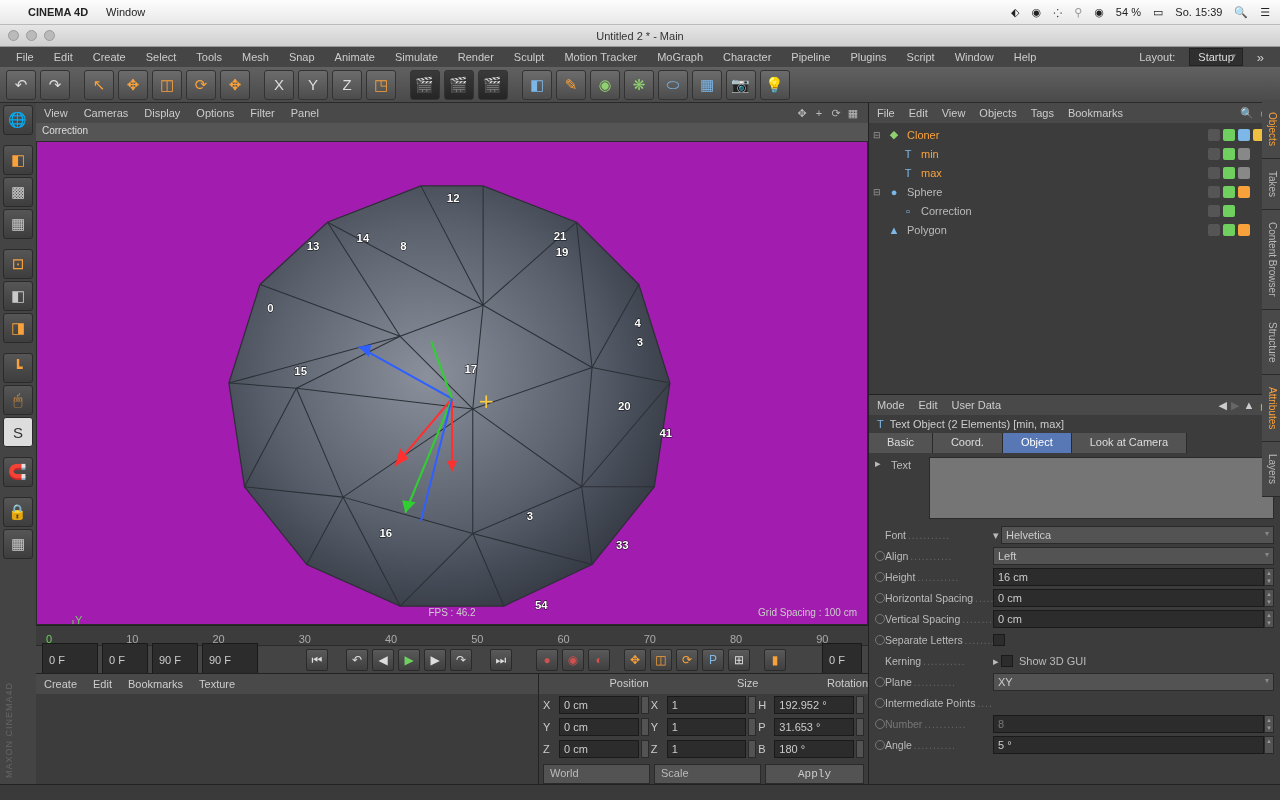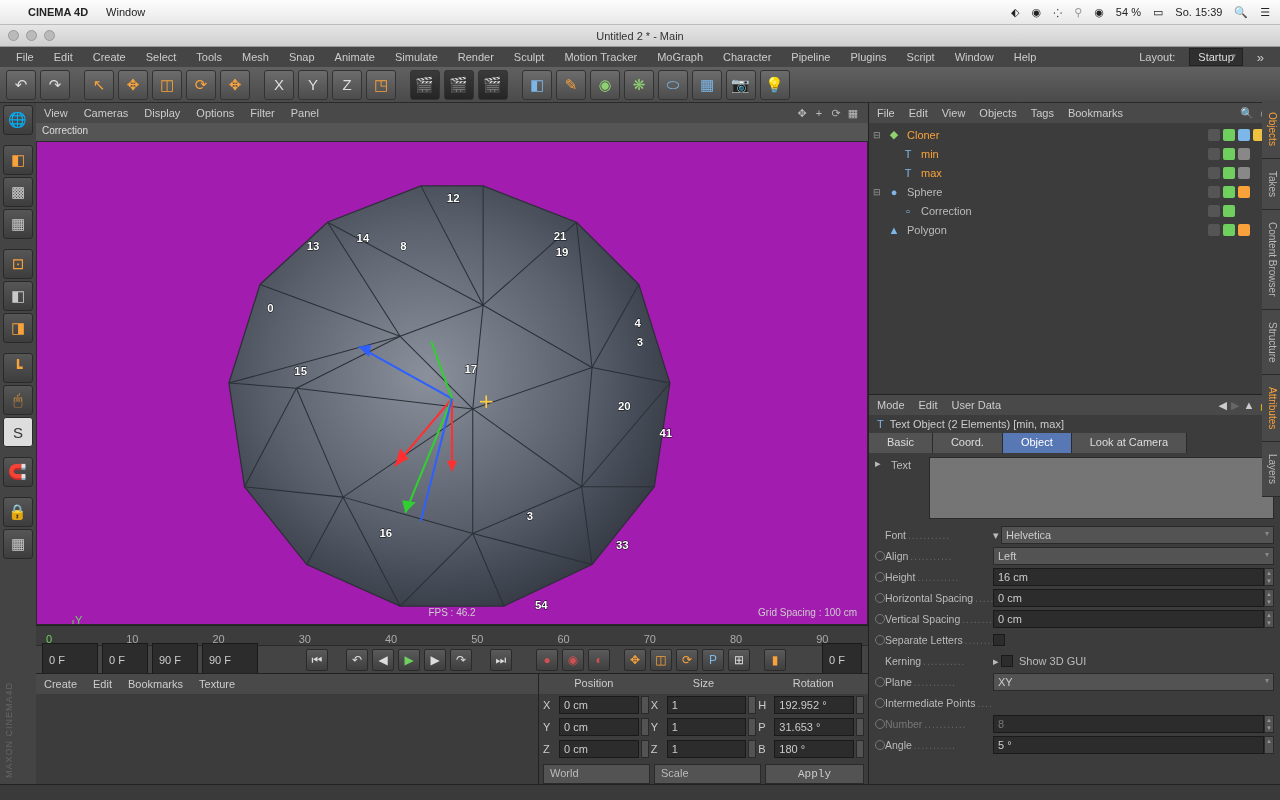--- a/index.html
+++ b/index.html
@@ -59,21 +59,21 @@
 .tc-btn.play { color: #6fd060; }
 .tc-btn.red { color: #d05050; }
 .tc-btn.orange { color: #f9a23b; }
 .tc-btn.blue { color: #7db7e8; }
 
 .bottom-split { display: flex; height: 130px; border-top: 1px solid #222; }
 .mat-panel { flex: 1; background: #3c3c3c; }
 .panel-tabs { height: 20px; background: #494949; display: flex; align-items: center; gap: 16px; padding: 0 8px; color: #ccc; }
 .coord-panel { width: 330px; background: #3c3c3c; border-left: 1px solid #222; display: flex; flex-direction: column; }
 .coord-hdr { height: 20px; background: #494949; display: flex; color: #ccc; }
-.coord-hdr span { flex: 1; text-align: center; padding: 3px 0; }
+.coord-hdr span { flex: 1; text-align: right; padding: 3px 0; }
 .coord-row { display: flex; padding: 2px 4px; gap: 2px; align-items: center; }
 .coord-row .lbl { width: 14px; color: #ccc; }
 .coord-row input { background: #2c2c2c; border: 1px solid #1a1a1a; color: #ccc; padding: 2px 4px; height: 18px; flex: 1; min-width: 0; }
 .coord-row .sp { width: 8px; background: #535353; height: 18px; border: 1px solid #2a2a2a; }
 .coord-foot { display: flex; padding: 4px; gap: 4px; }
 .coord-foot select, .coord-foot button { flex: 1; background: #535353; border: 1px solid #2a2a2a; color: #ccc; padding: 2px; height: 20px; font-family: Liberation Mono, monospace; }
 
 
 .right-col { width: 412px; background: #3c3c3c; display: flex; flex-direction: column; border-left: 1px solid #222; }
 .obj-mgr { height: 292px; display: flex; flex-direction: column; border-bottom: 1px solid #222; }

